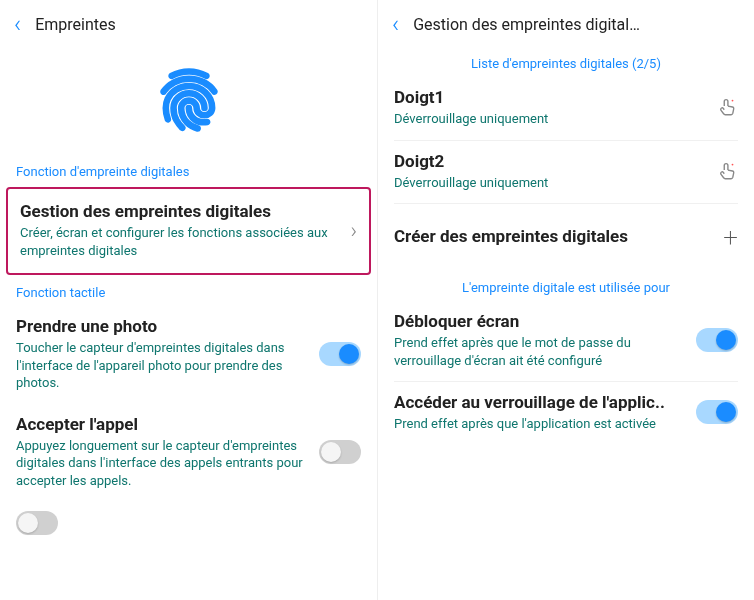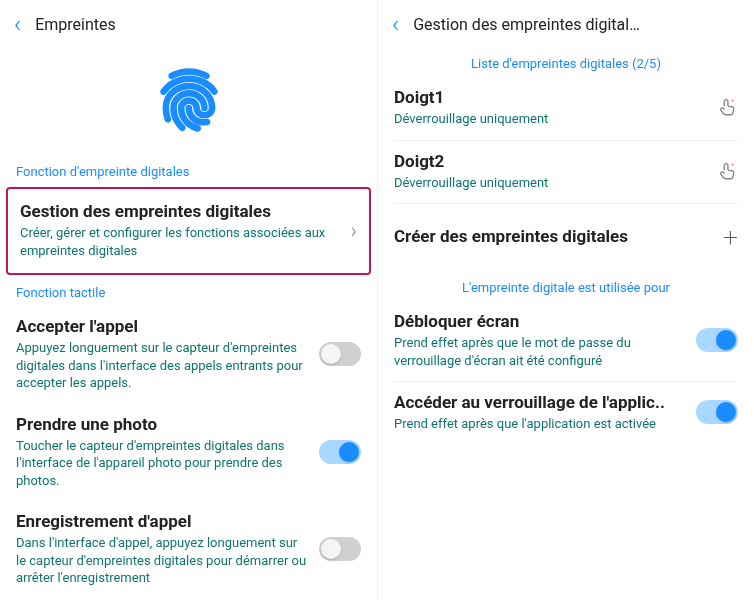--- a/index.html
+++ b/index.html
@@ -141,49 +141,45 @@
       <path d="M14.91 22c-.04 0-.09-.01-.13-.02-1.59-.44-2.63-1.03-3.72-2.1-1.4-1.39-2.17-3.24-2.17-5.22 0-1.62 1.38-2.94 3.08-2.94s3.08 1.32 3.08 2.94c0 1.07.93 1.94 2.08 1.94s2.08-.87 2.08-1.94c0-3.77-3.25-6.83-7.25-6.83-2.84 0-5.44 1.58-6.61 4.03-.39.81-.59 1.76-.59 2.8 0 .78.07 2.01.67 3.61.1.26-.03.55-.29.64-.26.1-.55-.04-.64-.29-.49-1.31-.73-2.61-.73-3.96 0-1.2.23-2.29.68-3.24 1.33-2.79 4.28-4.6 7.51-4.6 4.55 0 8.25 3.51 8.25 7.83 0 1.62-1.38 2.94-3.08 2.94s-3.08-1.32-3.08-2.94c0-1.07-.93-1.94-2.08-1.94s-2.08.87-2.08 1.94c0 1.71.66 3.31 1.87 4.51.95.94 1.86 1.46 3.27 1.85.27.07.42.35.35.61-.05.23-.26.38-.47.38z"></path>
     </svg>
   </div>
 
   <div class="section-label">Fonction d'empreinte digitales</div>
 
   <div class="highlight-box">
     <div class="row">
       <div class="row-body">
         <div class="row-title">Gestion des empreintes digitales</div>
-        <div class="row-sub">Créer, gérer et configurer les fonctions associées aux empreintes digitales</div>
+        <div class="row-sub">Créer, écran et configurer les fonctions associées aux empreintes digitales</div>
       </div>
       <span class="chevron-right">›</span>
     </div>
   </div>
 
   <div class="section-label">Fonction tactile</div>
 
   <div class="row">
     <div class="row-body">
+      <div class="row-title">Prendre une photo</div>
+      <div class="row-sub">Toucher le capteur d'empreintes digitales dans l'interface de l'appareil photo pour prendre des photos.</div>
+    </div>
+    <div class="toggle on"></div>
+  </div>
+
+  <div class="row">
+    <div class="row-body">
       <div class="row-title">Accepter l'appel</div>
       <div class="row-sub">Appuyez longuement sur le capteur d'empreintes digitales dans l'interface des appels entrants pour accepter les appels.</div>
     </div>
     <div class="toggle"></div>
   </div>
 
   <div class="row">
-    <div class="row-body">
-      <div class="row-title">Prendre une photo</div>
-      <div class="row-sub">Toucher le capteur d'empreintes digitales dans l'interface de l'appareil photo pour prendre des photos.</div>
-    </div>
-    <div class="toggle on"></div>
-  </div>
-
-  <div class="row">
-    <div class="row-body">
-      <div class="row-title">Enregistrement d'appel</div>
-      <div class="row-sub">Dans l'interface d'appel, appuyez longuement sur le capteur d'empreintes digitales pour démarrer ou arrêter l'enregistrement</div>
-    </div>
     <div class="toggle"></div>
   </div>
 </div>
 
 <div class="screen screen-right">
   <div class="header">
     <span class="back-chevron">‹</span>
     <span class="header-title">Gestion des empreintes digital…</span>
   </div>
 

